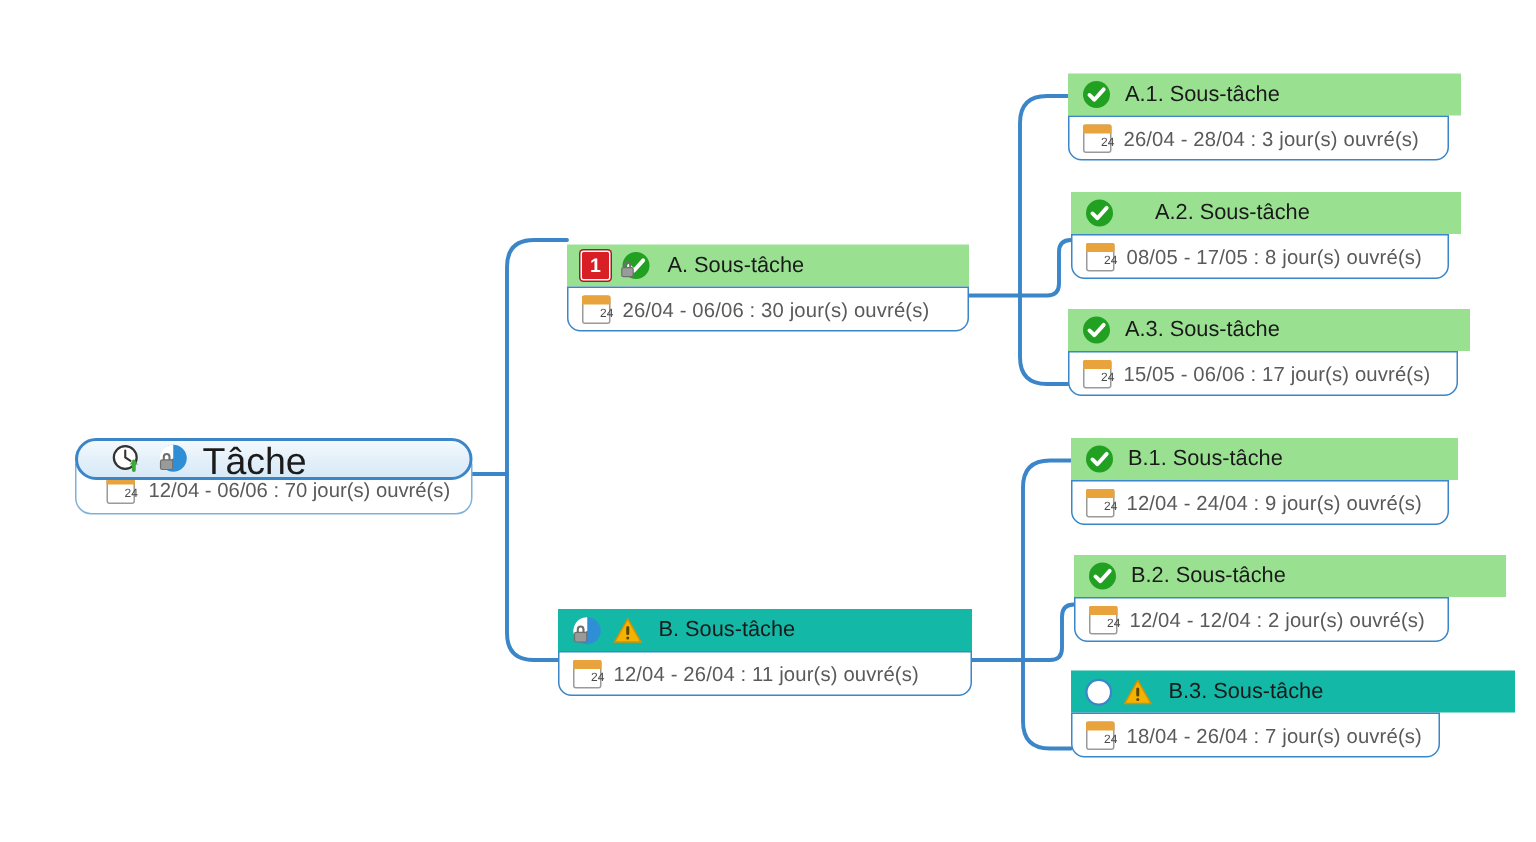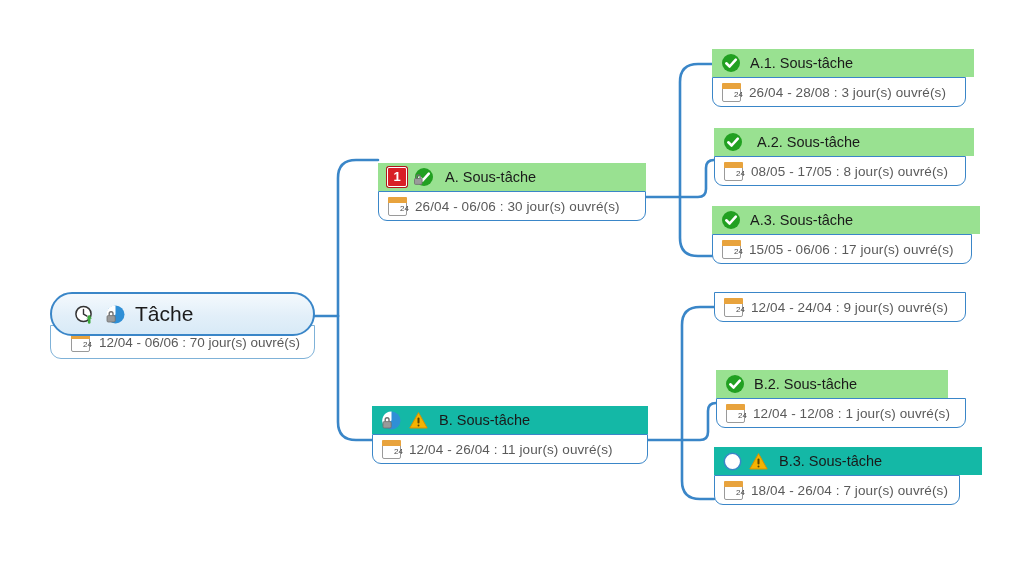--- a/index.html
+++ b/index.html
@@ -58,29 +58,29 @@
     font-size: 13.5px;
     color: #5a5a5a;
     white-space: nowrap;
   }
   .detail .dtext { letter-spacing: .1px; }
 
   
   .root-title {
     position: relative;
     display: flex;
-    align-items: center;
+    align-items: flex-start;
     gap: 9px;
     width: 265px;
-    height: 44px;
+    height: 28px;
     padding: 0 14px 0 22px;
     border: 2.1px solid #3a86c8;
     border-radius: 22px;
     background: linear-gradient(to bottom, #f4f9fd 0%, #e2eff9 55%, #d8eaf7 100%);
-    font-size: 21px;
+    font-size: 25px;
     color: #1b1b1b;
     z-index: 4;
   }
   .root-detail {
     position: relative;
     display: flex;
     align-items: center;
     gap: 9px;
     width: 265px;
     height: 34px;
@@ -254,33 +254,33 @@
         </svg>
       </span>
       <span style="margin-left:2px;">A.1. Sous-tâche</span>
     </div>
     <div class="detail" style="width:254px;">
       <span class="ic cal">
         <span class="cbody"></span>
           <span class="ctop"></span>
         <span class="cnum">24</span>
       </span>
-      <span class="dtext">26/04 - 28/08 : 3 jour(s) ouvré(s)</span>
+      <span class="dtext">26/04 - 28/04 : 3 jour(s) ouvré(s)</span>
     </div>
   </div>
 
   <div class="node" style="left:714px; top:128px;">
     <div class="band green" style="width:260px;">
       <span class="ic check">
         <svg width="20" height="20" viewBox="0 0 20 20">
           <circle cx="10" cy="10" r="9" fill="#21a021"></circle>
           <path d="M5.3,10.3 L8.6,13.5 L14.8,6.6" fill="none" stroke="#ffffff" stroke-width="2.6" stroke-linecap="round" stroke-linejoin="round"></path>
         </svg>
       </span>
-      <span style="margin-left:7px;">A.2. Sous-tâche</span>
+      <span style="margin-left:20px;">A.2. Sous-tâche</span>
     </div>
     <div class="detail" style="width:252px;">
       <span class="ic cal">
         <span class="cbody"></span>
           <span class="ctop"></span>
         <span class="cnum">24</span>
       </span>
       <span class="dtext">08/05 - 17/05 : 8 jour(s) ouvré(s)</span>
     </div>
   </div>
@@ -330,52 +330,61 @@
       <span class="ic cal">
         <span class="cbody"></span>
           <span class="ctop"></span>
         <span class="cnum">24</span>
       </span>
       <span class="dtext">12/04 - 26/04 : 11 jour(s) ouvré(s)</span>
     </div>
   </div>
 
   <div class="node" style="left:714px; top:292px;">
+    <div class="band green" style="width:258px;">
+      <span class="ic check">
+        <svg width="20" height="20" viewBox="0 0 20 20">
+          <circle cx="10" cy="10" r="9" fill="#21a021"></circle>
+          <path d="M5.3,10.3 L8.6,13.5 L14.8,6.6" fill="none" stroke="#ffffff" stroke-width="2.6" stroke-linecap="round" stroke-linejoin="round"></path>
+        </svg>
+      </span>
+      <span style="margin-left:2px;">B.1. Sous-tâche</span>
+    </div>
     <div class="detail" style="width:252px;">
       <span class="ic cal">
         <span class="cbody"></span>
           <span class="ctop"></span>
         <span class="cnum">24</span>
       </span>
       <span class="dtext">12/04 - 24/04 : 9 jour(s) ouvré(s)</span>
     </div>
   </div>
 
   <div class="node" style="left:716px; top:370px;">
-    <div class="band green" style="width:232px;">
+    <div class="band green" style="width:288px;">
       <span class="ic check">
         <svg width="20" height="20" viewBox="0 0 20 20">
           <circle cx="10" cy="10" r="9" fill="#21a021"></circle>
           <path d="M5.3,10.3 L8.6,13.5 L14.8,6.6" fill="none" stroke="#ffffff" stroke-width="2.6" stroke-linecap="round" stroke-linejoin="round"></path>
         </svg>
       </span>
       <span style="margin-left:2px;">B.2. Sous-tâche</span>
     </div>
     <div class="detail" style="width:250px;">
       <span class="ic cal">
         <span class="cbody"></span>
           <span class="ctop"></span>
         <span class="cnum">24</span>
       </span>
-      <span class="dtext">12/04 - 12/08 : 1 jour(s) ouvré(s)</span>
+      <span class="dtext">12/04 - 12/04 : 2 jour(s) ouvré(s)</span>
     </div>
   </div>
 
   <div class="node" style="left:714px; top:447px;">
-    <div class="band yellow" style="width:268px;">
+    <div class="band yellow" style="width:296px;">
       <span class="ic circle-empty">
         <svg width="19" height="19" viewBox="0 0 19 19">
           <circle cx="9.5" cy="9.5" r="8.2" fill="#ffffff" stroke="#3a86c8" stroke-width="1.5"></circle>
         </svg>
       </span>
       <span class="ic warn">
         <svg width="19" height="19" viewBox="0 0 19 19">
           <path d="M9.5,1.6 L18.2,17.0 L0.8,17.0 Z" fill="#f5b301" stroke="#d79100" stroke-width="1"></path>
           <rect x="8.5" y="6.4" width="2" height="6" rx="1" fill="#5a4400"></rect>
           <rect x="8.5" y="13.4" width="2" height="2" rx="1" fill="#5a4400"></rect>

